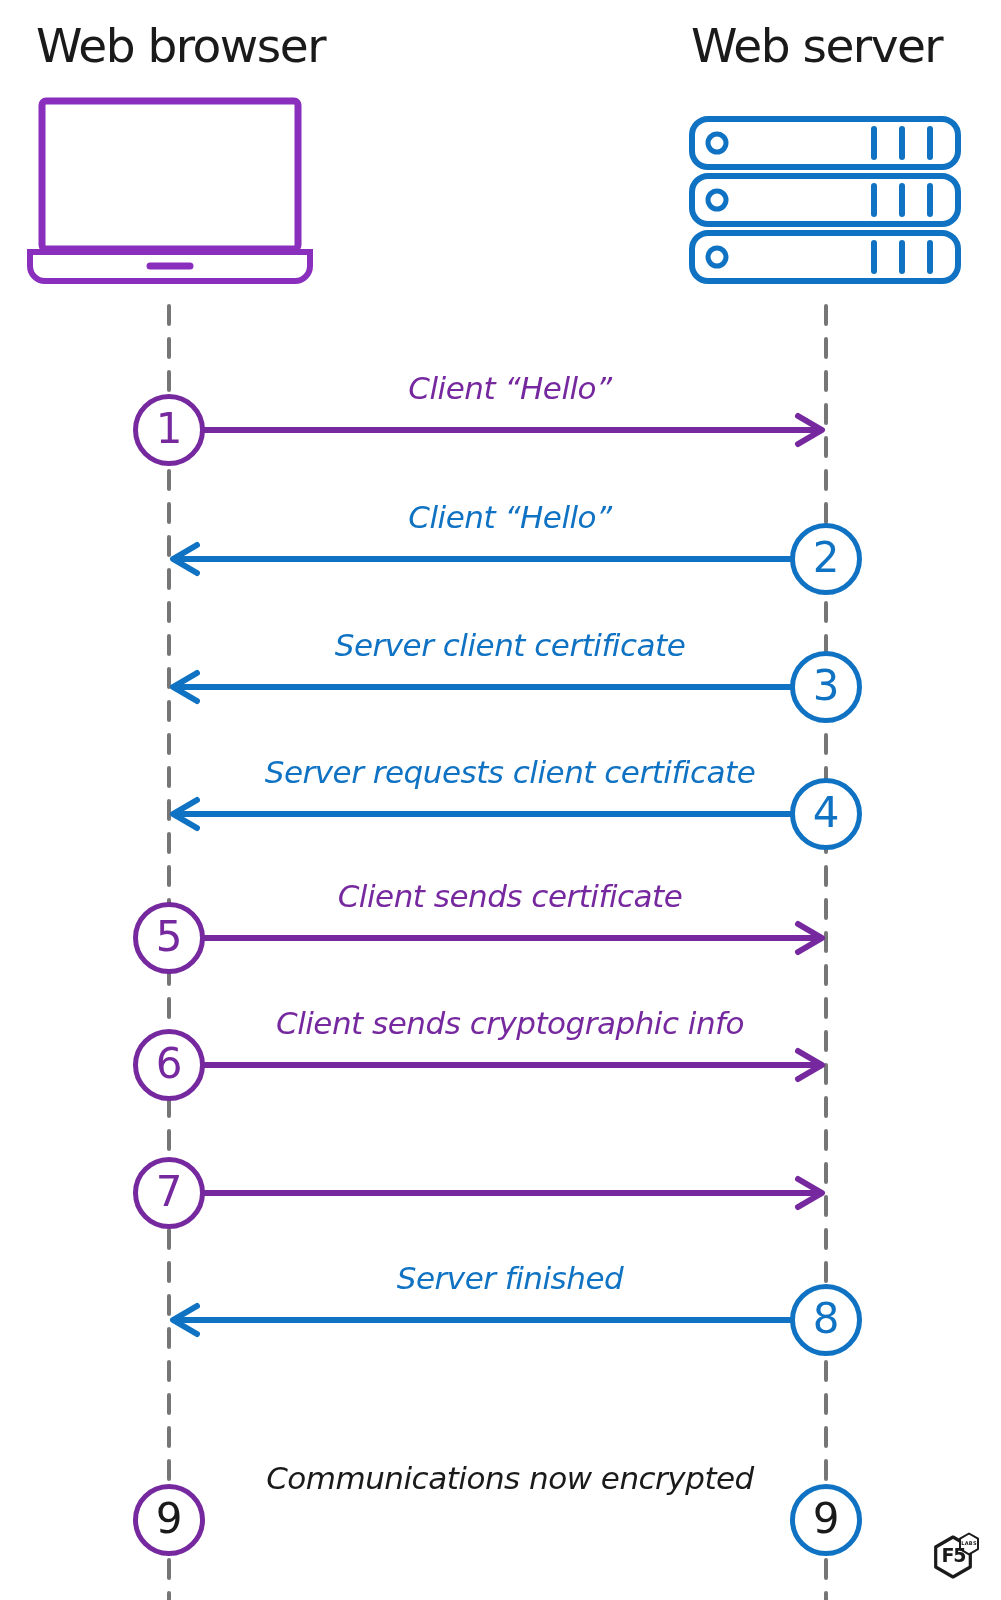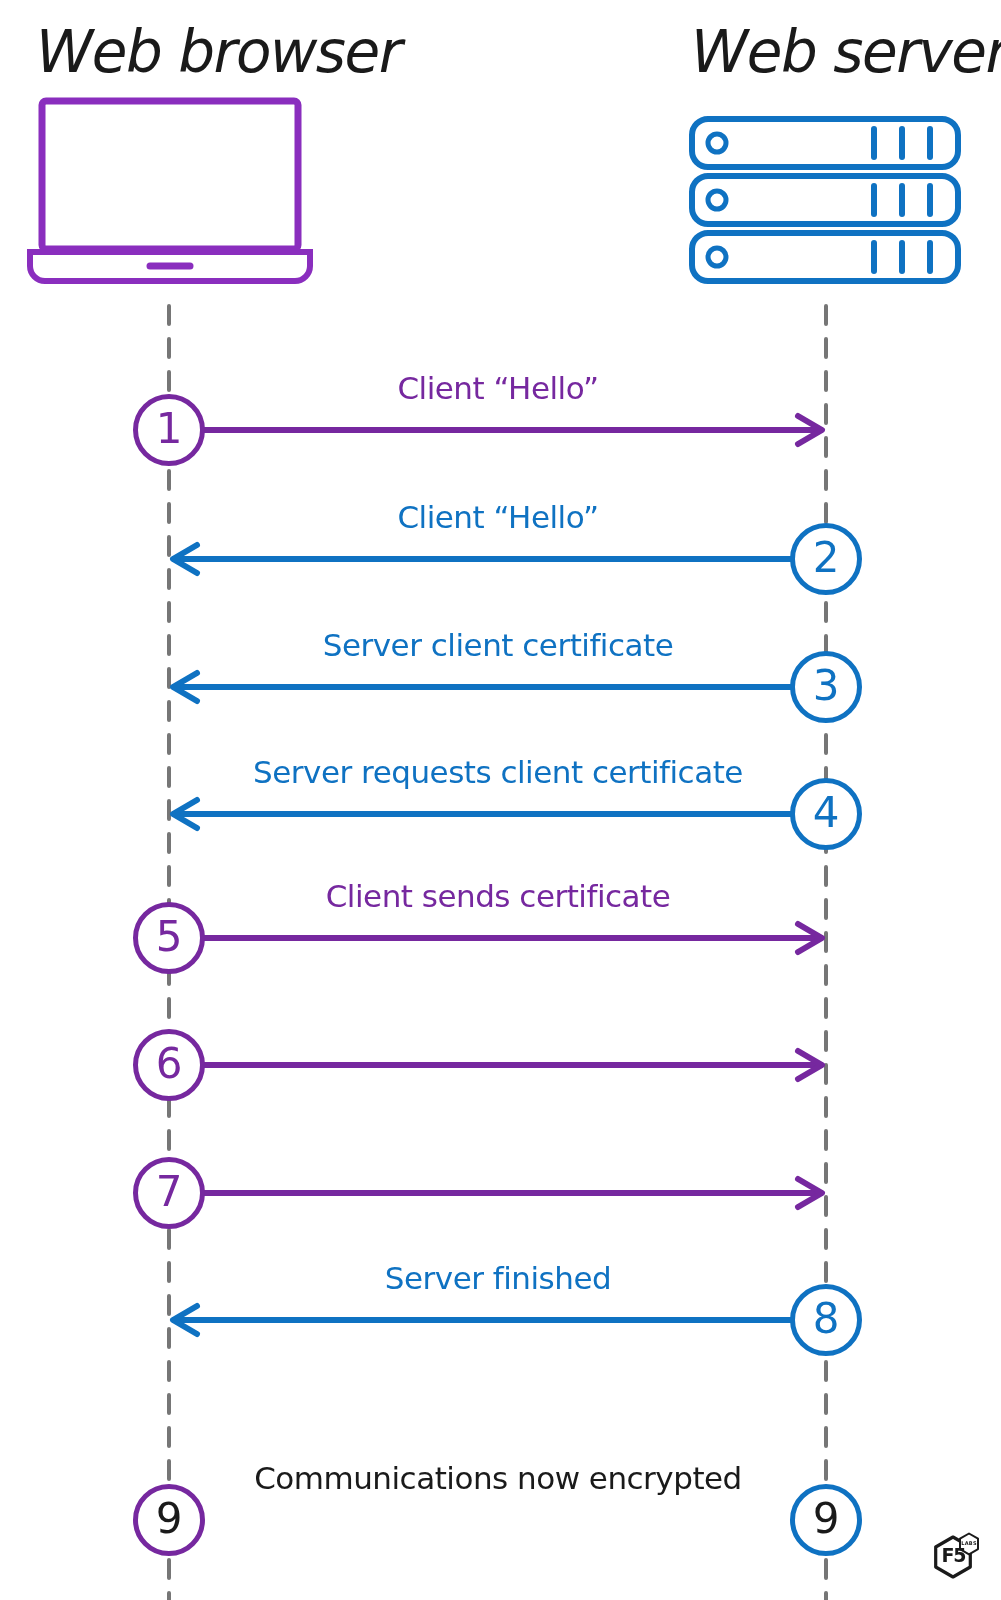--- a/index.html
+++ b/index.html
@@ -5,48 +5,48 @@
   html,body{margin:0;padding:0;background:#fff;}
   .canvas{
     position:relative;
     width:1001px;height:1600px;
     background:var(--bg,#ffffff);
     font-family:"DejaVu Sans","Liberation Sans",sans-serif;
     overflow:hidden;
   }
   .title{
     position:absolute;
-    font-size:58px;
+    font-size:47px;
     font-weight:500;
     letter-spacing:-1.5px;
     color:var(--ink,#1a1a1a);
     white-space:nowrap;
-    font-style:italic;
   }
   .title-left{left:36px;top:18px;}
   .title-right{left:691px;top:18px;}
   .art{position:absolute;left:0;top:0;}
   
   .s-purple{stroke:var(--purple,#76289F);}
   .s-purpleLight{stroke:var(--purpleLight,#8A2EBE);}
   .s-blue{stroke:var(--blue,#0F72C2);}
   .s-gray{stroke:var(--gray,#767676);}
   .s-ink{stroke:var(--ink,#1a1a1a);}
   .g-p{stop-color:var(--purple,#76289F);}
   .g-b{stop-color:var(--blue,#0F72C2);}
   
   .msg{
     position:absolute;
-    left:169px;width:658px;
+    left:181px;width:658px;
     text-align:center;
     font-size:31px;
     font-weight:500;
     letter-spacing:-0.5px;
     line-height:36px;
     white-space:nowrap;
+    font-style:italic;
   }
   .c-purple{color:var(--purple,#76289F);}
   .c-blue{color:var(--blue,#0F72C2);}
   .c-ink{color:var(--ink,#1a1a1a);}
   
   .badge{
     position:absolute;
     width:72px;height:72px;
     box-sizing:border-box;
     border:5px solid var(--purple,#76289F);
@@ -168,20 +168,21 @@
   </svg>
 
   <div class="title title-left">Web browser</div>
   <div class="title title-right">Web server</div>
 
   <div class="msg c-purple" style="top:370px">Client “Hello”</div>
   <div class="msg c-blue" style="top:499px">Client “Hello”</div>
   <div class="msg c-blue" style="top:627px">Server client certificate</div>
   <div class="msg c-blue" style="top:754px">Server requests client certificate</div>
   <div class="msg c-purple" style="top:878px">Client sends certificate</div>
+  <div class="msg c-purple" style="top:1005px">Client sends cryptographic info</div>
   <div class="msg c-blue" style="top:1260px">Server finished</div>
   <div class="msg c-ink" style="top:1460px">Communications now encrypted</div>
 
   <div class="badge b-purple" style="left:133px;top:394px">
       <span class="badge-num n-purple">1</span>
     </div>
   <div class="badge b-blue" style="left:790px;top:523px">
       <span class="badge-num n-blue">2</span>
     </div>
   <div class="badge b-blue" style="left:790px;top:651px">

